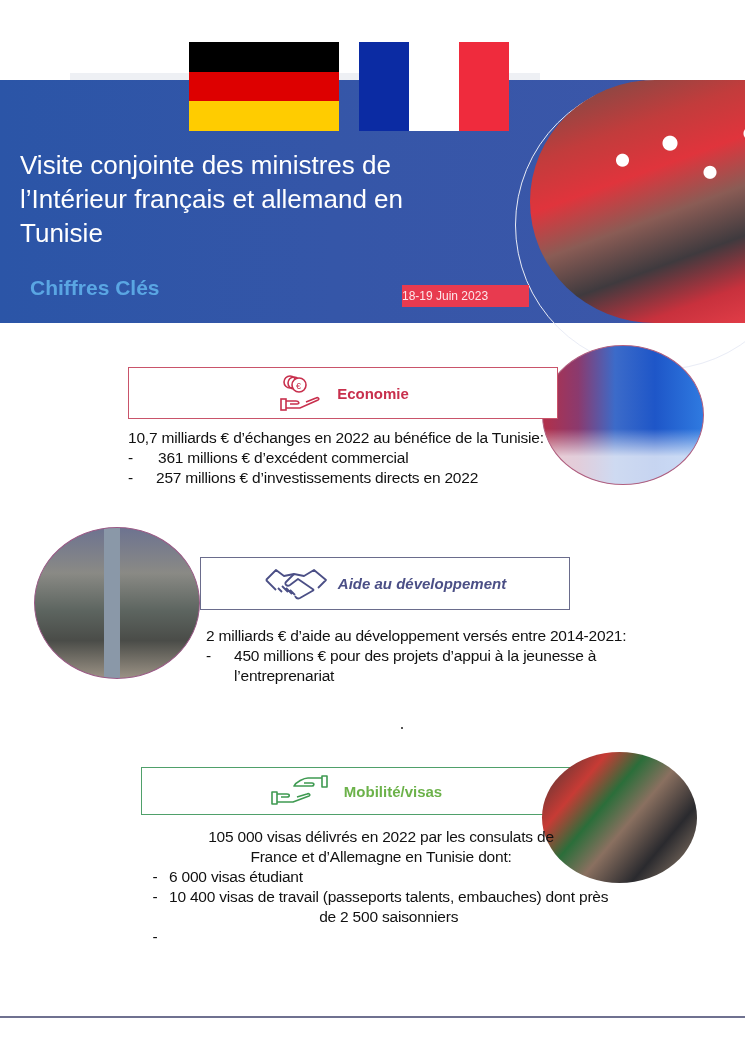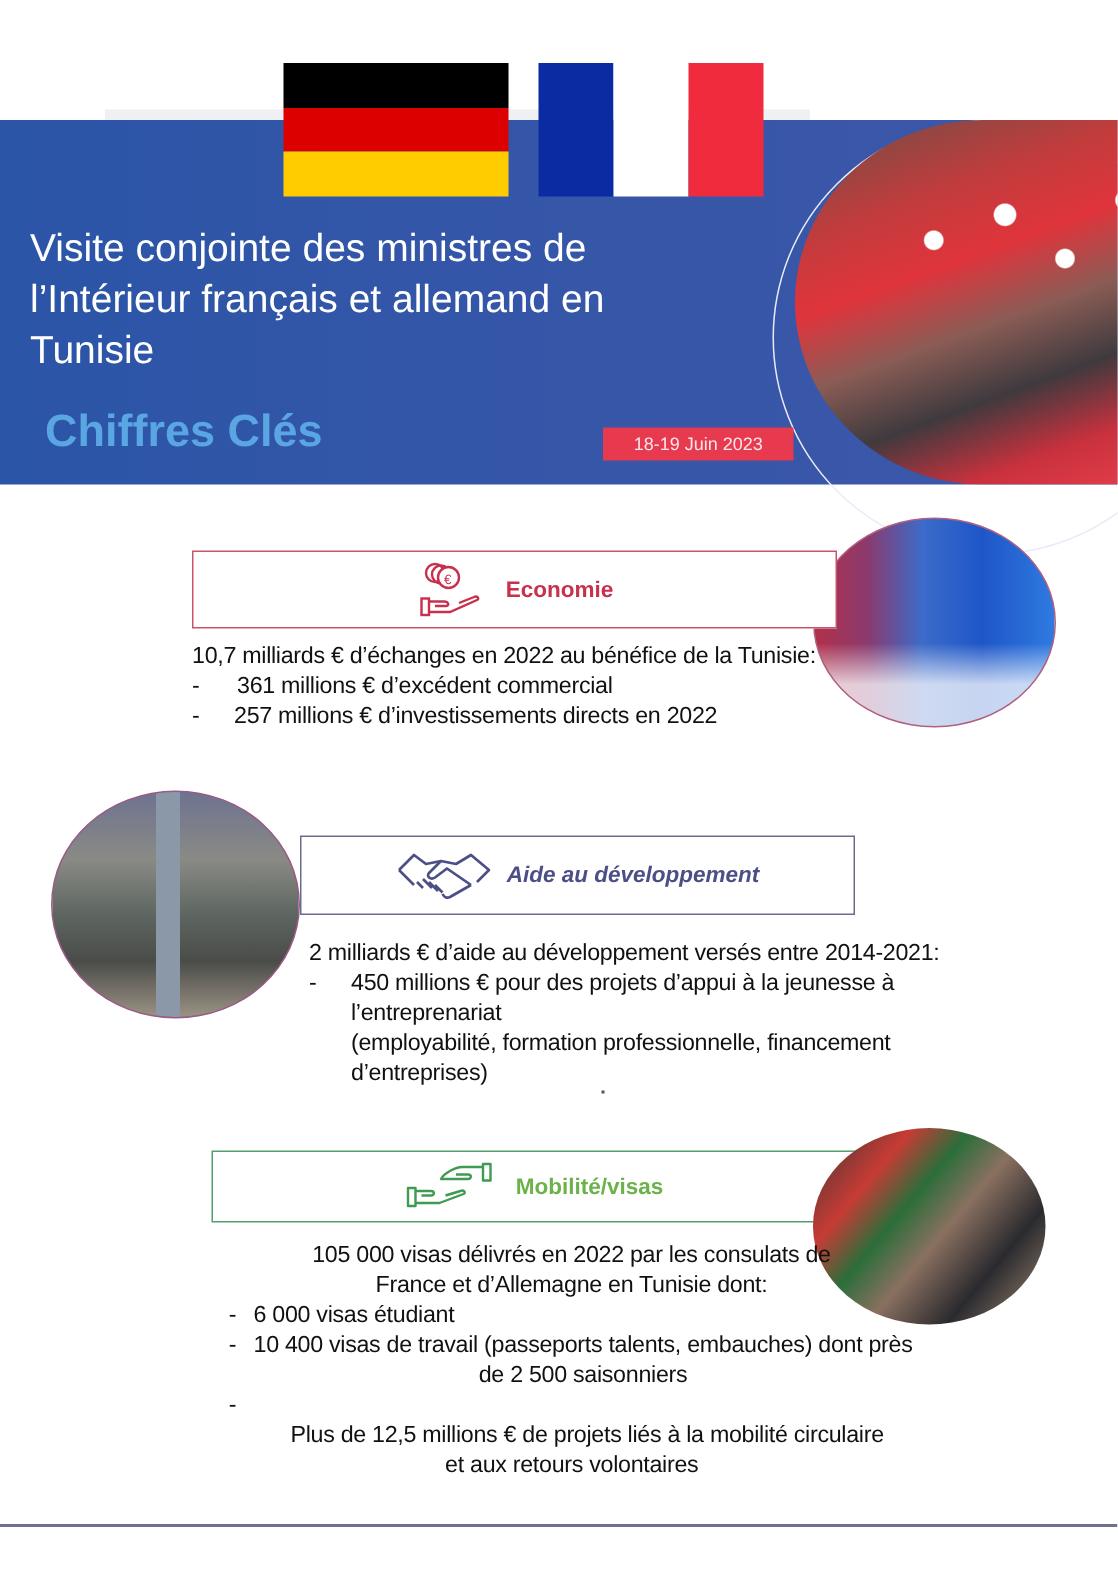--- a/index.html
+++ b/index.html
@@ -17,25 +17,25 @@
     .flag-de div { height: 33.33%; }
     .flag-fr { left: 359px; width: 150px; display: flex; }
     .flag-fr div { flex: 1; }
 
     .title {
       position: absolute; left: 20px; top: 148px; width: 470px;
       color: #ffffff; font-weight: normal; font-size: 26px; line-height: 34px;
     }
     .subtitle {
       position: absolute; left: 30px; top: 270px;
-      color: #5aa6e3; font-weight: bold; font-size: 30px; line-height: 36px;
+      color: #5aa6e3; font-weight: bold; font-size: 21px; line-height: 36px;
     }
     .date-badge {
       position: absolute; left: 402px; top: 285px; width: 127px; height: 22px;
-      background: #e83a4f; color: #fde6ea; font-size: 12px; line-height: 22px; text-align: center;
+      background: #e83a4f; color: #fde6ea; font-size: 12px; line-height: 22px; 
     }
 
     
     .photo-ring {
       position: absolute; left: 515px; top: 80px; width: 290px; height: 290px;
       border-radius: 50%; border: 1.5px solid #e9ecf6;
     }
     .photo {
       position: absolute; border-radius: 50%; overflow: hidden;
     }
@@ -160,21 +160,20 @@
     </svg>
   </span>
   <span class="section-label label-aid">Aide au développement</span>
 </div>
 <div class="text-block text-aid">
   <div><b>2 milliards €</b><span> d’aide au développement versés entre 2014-2021:</span></div>
   <div class="bullet">
     <span class="dash">-</span>
     <span>
       <span>450 millions € pour des projets d’appui à la jeunesse  à l’entreprenariat</span><br>
-      <span>(employabilité, formation professionnelle, financement d’entreprises)</span>
     </span>
   </div>
 </div>
 
 <div class="tiny-dot"></div>
 
 <div class="section-box box-mobility">
   <span class="icon">
     <svg width="64" height="34" viewBox="0 0 64 34" fill="none" stroke="#3f9a52" stroke-width="1.6" stroke-linejoin="round">
       <rect x="52" y="2" width="5" height="11"></rect>
@@ -195,19 +194,16 @@
   </div>
   <div class="bullet">
     <span class="dash">-</span>
     <span>
       <span>10 400 visas de travail (passeports talents, embauches)  dont près</span><br>
       <span>de  2 500 saisonniers</span>
     </span>
   </div>
   <div class="bullet">
     <span class="dash">-</span>
-    <span style="white-space:pre">
-      <span>Plus de 12,5 millions € de projets liés à la mobilité circulaire</span><br><span> et aux retours volontaires</span>
-    </span>
   </div>
 </div>
 
 <div class="footer-line"></div>
 
 </body></html>

